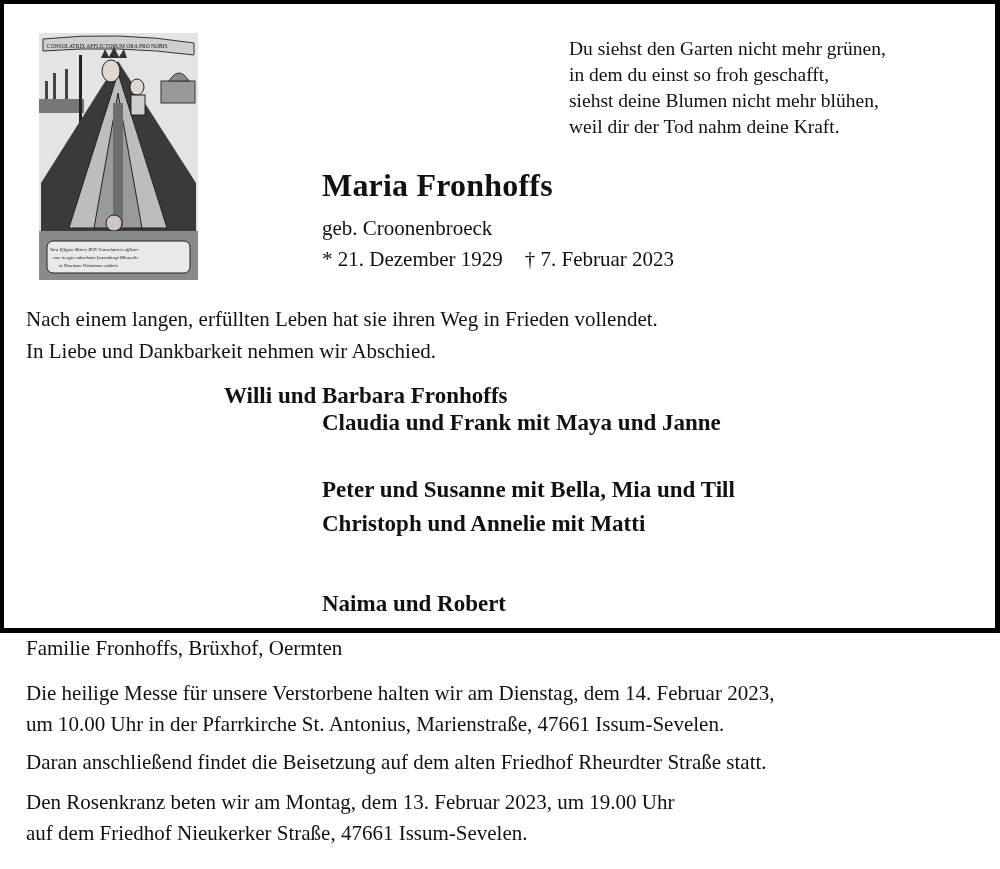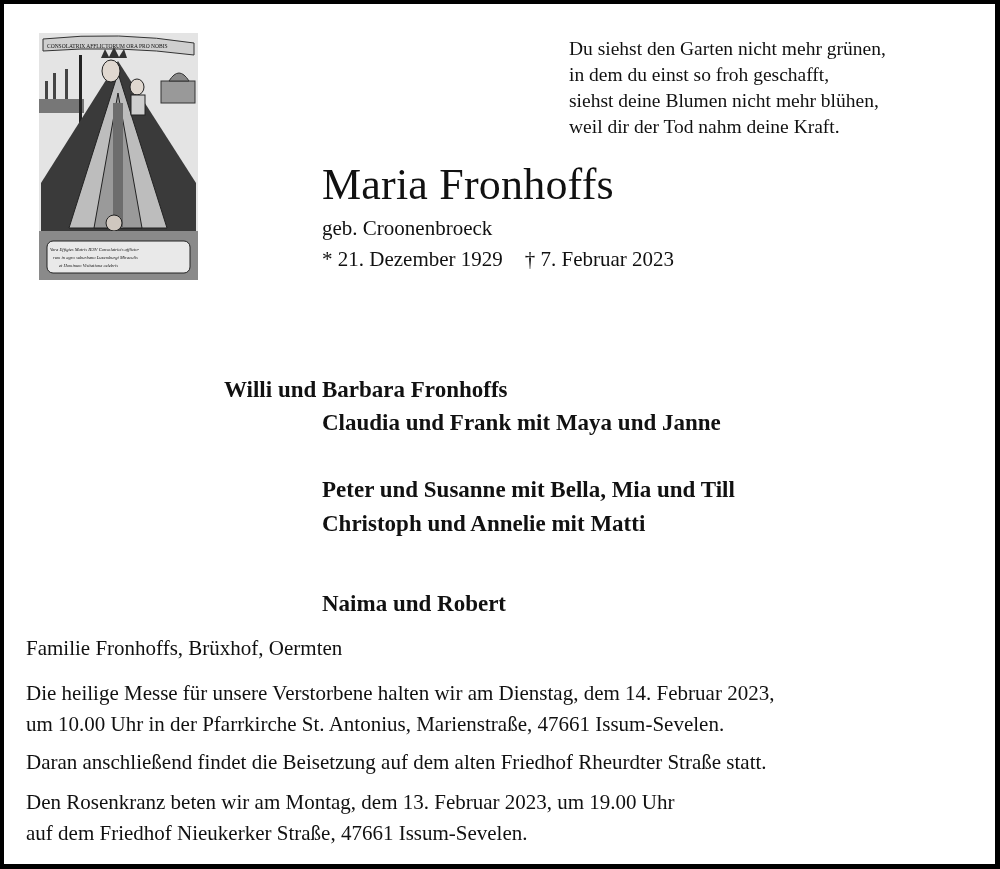--- a/index.html
+++ b/index.html
@@ -1,42 +1,42 @@
 <!DOCTYPE html>
 <html><head>
   <meta charset="utf-8">
   <style>
     html, body { margin: 0; padding: 0; background: #ffffff; }
     body { width: 1000px; height: 869px; overflow: hidden; }
     .frame {
       position: absolute; left: 0; top: 0;
-      width: 1000px; height: 869px;
+      width: 1000px; height: 633px;
       box-sizing: border-box;
       border: 4px solid #000;
       border-right-width: 5px;
       border-bottom-width: 5px;
       background: #fff;
       font-family: "Liberation Serif", "DejaVu Serif", serif;
       color: #111;
       padding-left: 32px;
     }
     .abs { position: absolute; white-space: nowrap; }
     .picture {
       position: absolute; left: 35px; top: 29px; width: 159px; height: 247px;
       background: #d9d9d9; overflow: hidden;
     }
     .picture svg { display: block; }
     .poem { left: 565px; top: 32px; font-size: 19.5px; line-height: 26px; }
-    .name { left: 318px; top: 157px; font-size: 44px; font-weight: normal; line-height: 48px; letter-spacing: 0.2px; }
+    .name { left: 318px; top: 157px; font-size: 32px; font-weight: bold; line-height: 48px; letter-spacing: 0.2px; }
     .maiden { left: 318px; top: 210px; font-size: 21px; line-height: 28px; }
     .dates { left: 318px; top: 241px; font-size: 21px; line-height: 28px; }
     .dates .gap { display: inline-block; width: 22px; }
     .intro { left: 22px; top: 299px; font-size: 21px; line-height: 32px; }
     .family { font-size: 23px; font-weight: bold; line-height: 33px; }
-    .fam-head { left: 220px; }
+    .fam-head { left: 220px; margin-top: 6px; }
     .fam-child { left: 318px; }
     .text { left: 22px; font-size: 21px; line-height: 31px; }
   </style>
 </head>
 <body>
 
 <div class="frame">
 
   <div class="picture">
     <svg width="159" height="247" viewBox="0 0 159 247" xmlns="http://www.w3.org/2000/svg">
@@ -84,20 +84,24 @@
     <div>siehst deine Blumen nicht mehr blühen,</div>
     <div>weil dir der Tod nahm deine Kraft.</div>
   </div>
 
   <div class="abs name">Maria Fronhoffs</div>
   <div class="abs maiden">geb. Croonenbroeck</div>
   <div class="abs dates">
     <span>* 21. Dezember 1929</span><span class="gap"></span><span>† 7. Februar 2023</span>
   </div>
 
+  <div class="abs intro">
+    <div>Nach einem langen, erfüllten Leben hat sie ihren Weg in Frieden vollendet.</div>
+    <div>In Liebe und Dankbarkeit nehmen wir Abschied.</div>
+  </div>
 
   <div class="abs family fam-head" style="top:369px">Willi und Barbara Fronhoffs</div>
   <div class="abs family fam-child" style="top:402px">Claudia und Frank mit Maya und Janne</div>
   <div class="abs family fam-child" style="top:469px">Peter und Susanne mit Bella, Mia und Till</div>
   <div class="abs family fam-child" style="top:503px">Christoph und Annelie mit Matti</div>
 
   <div class="abs family fam-child" style="top:583px">Naima und Robert</div>
 
   <div class="abs text" style="top:629px">Familie Fronhoffs, Brüxhof, Oermten</div>
 

